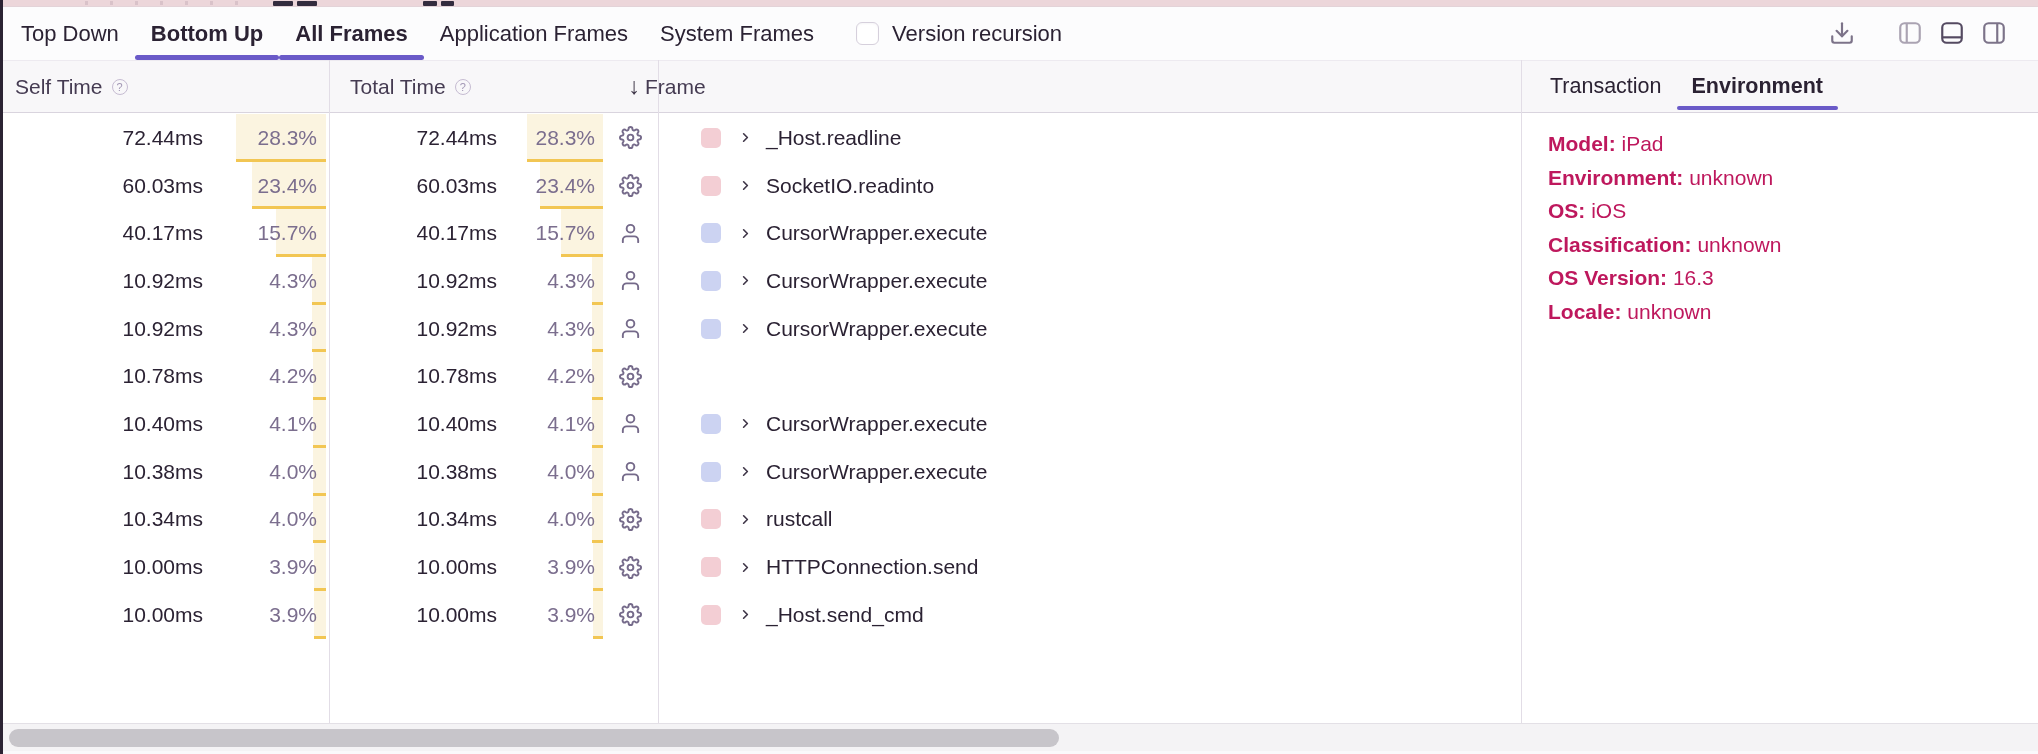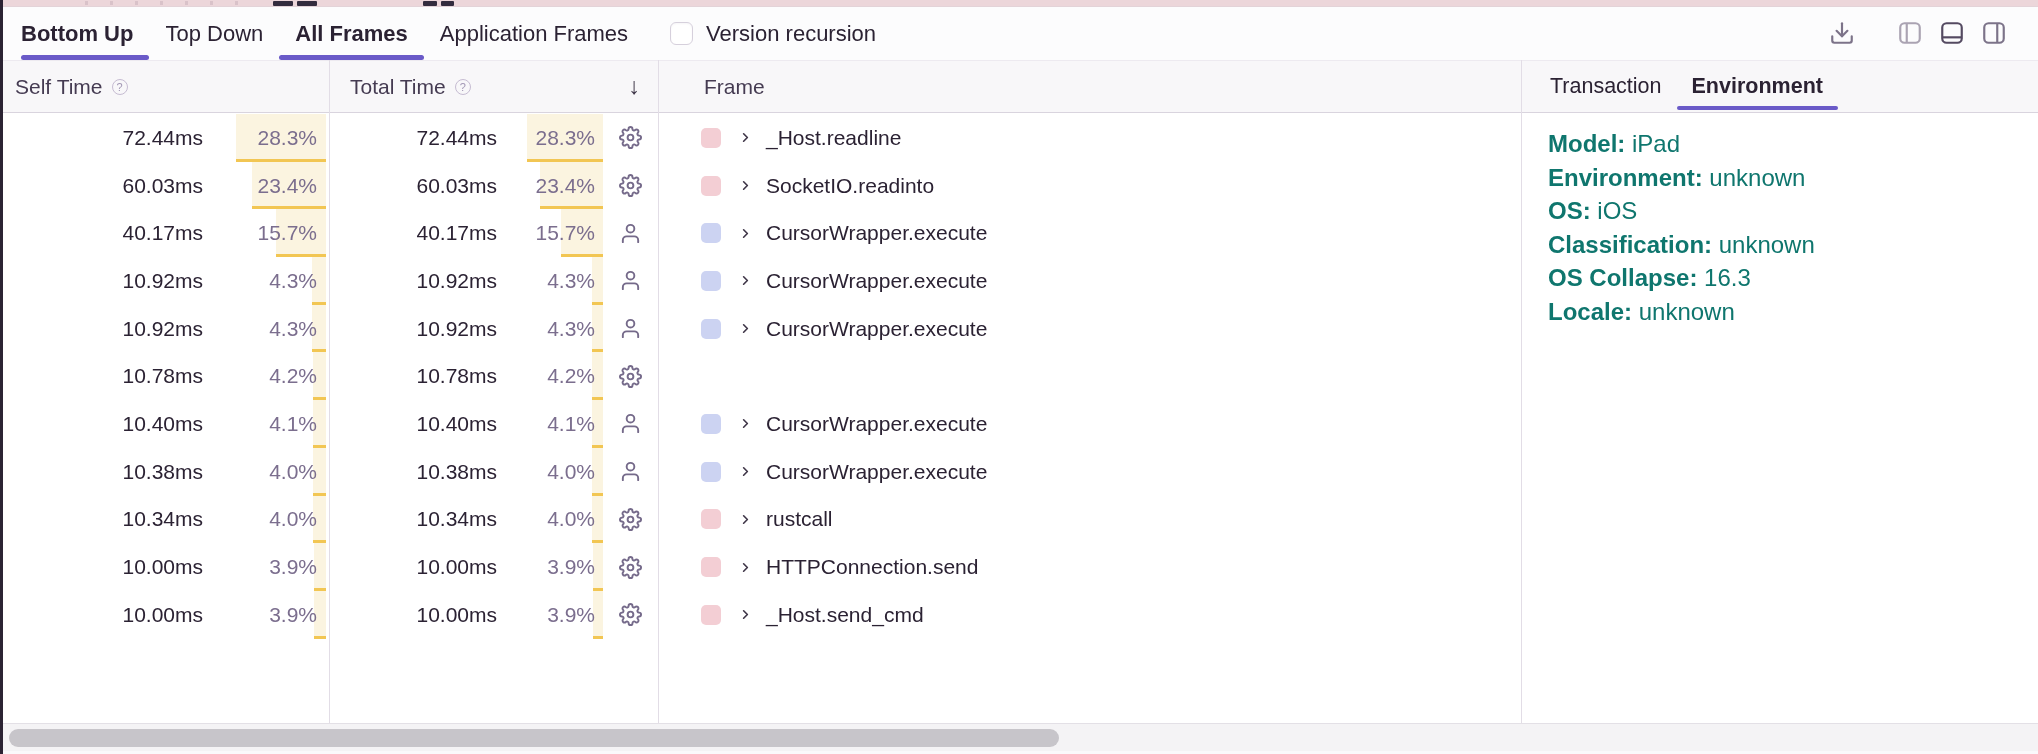--- a/index.html
+++ b/index.html
@@ -35,21 +35,21 @@
   .tool-btn { display:flex; align-items:center; justify-content:center; width:28px; height:28px; cursor:pointer; }
   .tool-btn + .tool-btn { margin-left:14px; }
   .gap-lg { margin-left:40px !important; }
 
   
   .head-band { position:absolute; left:3px; top:60px; right:0; height:53px; background:#f8f7f9;
     border-top:1px solid #edeaf0; border-bottom:1px solid #d9d4de; }
   .col-head { position:absolute; top:0; height:100%; display:flex; align-items:center; font-size:21px; color:#453b52; }
   .head-self  { left:0; width:326px; padding-left:12px; }
   .head-total { left:330px; width:329px; padding-left:17px; }
-  .head-frame { left:684px; width:863px; padding-left:17px; }
+  .head-frame { left:625px; width:863px; padding-left:17px; }
   .help-icon { display:inline-flex; align-items:center; justify-content:center; width:16px; height:16px;
     border:1.5px solid #c6bcd2; border-radius:50%; font-size:11px; color:#a196b4; margin-left:9px; cursor:pointer; }
   .sort-arrow { margin-left:auto; margin-right:22px; font-size:23px; color:#3e3547; cursor:pointer; }
 
   
   .panel-tabs { position:absolute; left:1521px; top:0; height:100%; display:flex; padding-left:26px; }
   .panel-tab { position:relative; display:flex; align-items:center; font-size:21.5px; color:#2b2233;
     padding:0 15px; cursor:pointer; white-space:nowrap; }
   .panel-tab:first-child { padding-left:0; }
   .panel-tab.active { font-weight:bold; }
@@ -78,21 +78,21 @@
   .type-icon { position:absolute; right:16px; top:50%; transform:translateY(-50%); width:24px; height:24px;
     display:flex; align-items:center; justify-content:center; color:#756a8a; }
   .swatch { width:20px; height:20px; border-radius:5px; margin-left:19px; flex:none; }
   .swatch.system { background:var(--system-swatch); }
   .swatch.app { background:var(--app-swatch); }
   .chev { margin-left:17px; display:flex; align-items:center; color:#3e3547; cursor:pointer; flex:none; }
   .fname { margin-left:13px; font-size:21px; color:#2b2233; white-space:nowrap; }
 
   
   .panel-body { position:absolute; left:1522px; top:114px; width:516px; padding:13px 0 0 26px; }
-  .detail-line { font-size:24px; line-height:33.5px; color:#0f766e; }
+  .detail-line { font-size:21px; line-height:33.5px; color:#be185d; }
   .detail-line b { font-weight:bold; }
 
   
   .bottom-band { position:absolute; left:3px; right:0; top:723px; height:28px; background:#f4f3f5;
     border-top:1px solid #e3e0e6; }
   .scroll-thumb { position:absolute; left:6px; top:5px; width:1050px; height:18px; border-radius:9px;
     background:#c7c5ca; cursor:grab; }
   .bottom-foot { position:absolute; left:3px; right:0; top:751px; height:3px; background:#faf9fb; }
 
   svg { display:block; }
@@ -106,24 +106,25 @@
   <div class="minimap">
     <div class="ticks"></div>
     <div class="mm-mark" style="left:270px;width:20px"></div>
     <div class="mm-mark" style="left:294px;width:20px"></div>
     <div class="mm-mark" style="left:420px;width:14px"></div>
     <div class="mm-mark" style="left:438px;width:13px"></div>
   </div>
 
   <div class="toolbar">
     <div class="tabs" id="toolbar-tabs">
+        <div class="tab">Top Down</div>
         <div class="tab active">Bottom Up</div>
-        <div class="tab">Top Down</div>
         <div class="tab active">All Frames</div>
         <div class="tab">Application Frames</div>
+        <div class="tab">System Frames</div>
       </div>
     <div class="collapse-wrap">
       <div class="checkbox"></div>
       <span class="collapse-label">Version recursion</span>
     </div>
     <div class="toolbar-icons">
       <div class="tool-btn">
         <svg width="26" height="26" viewBox="0 0 24 24" fill="none" stroke="#7c7389" stroke-width="2" stroke-linecap="round" stroke-linejoin="round">
           <path d="M21 15v4a2 2 0 0 1-2 2H5a2 2 0 0 1-2-2v-4"></path>
             <polyline points="7 10 12 15 17 10"></polyline>
@@ -473,21 +474,21 @@
       <span class="fname">_Host.send_cmd</span>
     </div>
   </div>
 </div>
 
   <div class="panel-body" id="panel-body">
       <div class="detail-line"><b>Model: </b><span>iPad</span></div>
       <div class="detail-line"><b>Environment: </b><span>unknown</span></div>
       <div class="detail-line"><b>OS: </b><span>iOS</span></div>
       <div class="detail-line"><b>Classification: </b><span>unknown</span></div>
-      <div class="detail-line"><b>OS Collapse: </b><span>16.3</span></div>
+      <div class="detail-line"><b>OS Version: </b><span>16.3</span></div>
       <div class="detail-line"><b>Locale: </b><span>unknown</span></div>
     </div>
 
   <div class="bottom-band">
     <div class="scroll-thumb"></div>
   </div>
   <div class="bottom-foot"></div>
 </div>
 
 </body></html>

